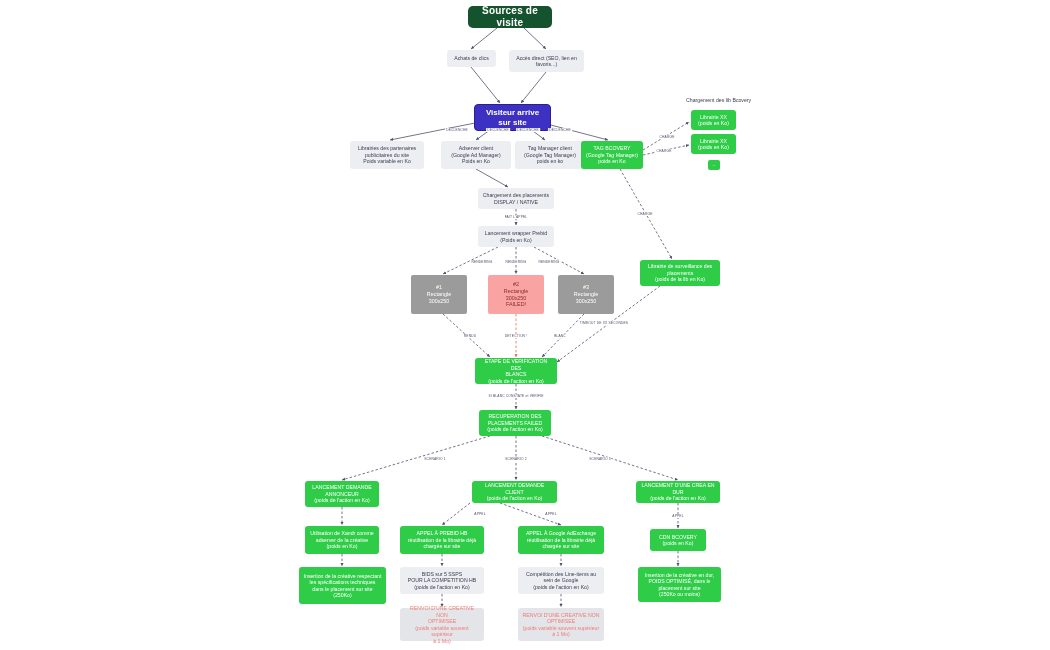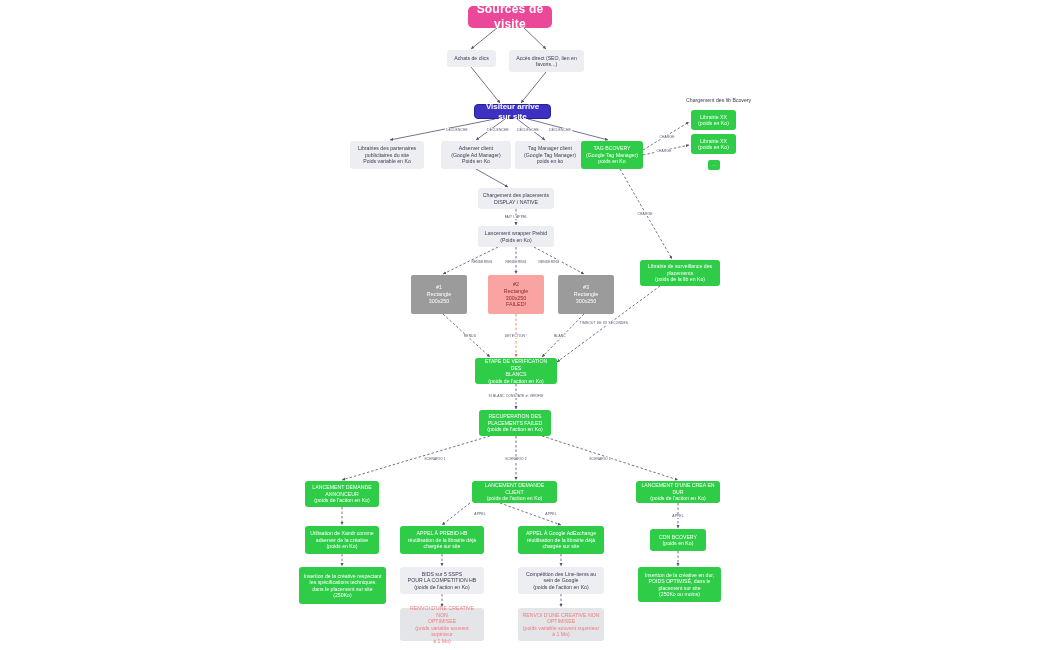--- a/index.html
+++ b/index.html
@@ -17,22 +17,22 @@
     position:absolute;
     box-sizing:border-box;
     display:flex;align-items:center;justify-content:center;
     text-align:center;
     border-radius:3px;
     line-height:1.25;
     padding:3px 4px;
     white-space:pre-line;
   }
   .n-title{
-    background:#ec4899;color:#ffffff;
-    font-weight:bold;font-size:12px;
+    background:#14532d;color:#ffffff;
+    font-weight:bold;font-size:10px;
     border-radius:5px;
     letter-spacing:.2px;
   }
   .n-blue{
     background:#3d31c4;color:#ffffff;
     font-weight:bold;font-size:8px;
     border:1px solid #2a2092;
     border-radius:4px;
   }
   .n-grey{
@@ -127,21 +127,21 @@
       <line x1="442" y1="554" x2="442" y2="566" stroke="#50506e" stroke-width="0.8" stroke-dasharray="2.5,2" marker-end="url(#ah)"></line>
       <line x1="561" y1="554" x2="561" y2="566" stroke="#50506e" stroke-width="0.8" stroke-dasharray="2.5,2" marker-end="url(#ah)"></line>
       <line x1="678" y1="551" x2="678" y2="566" stroke="#50506e" stroke-width="0.8" stroke-dasharray="2.5,2" marker-end="url(#ah)"></line>
       <line x1="442" y1="594" x2="442" y2="607" stroke="#50506e" stroke-width="0.8" stroke-dasharray="2.5,2" marker-end="url(#ah)"></line>
       <line x1="561" y1="594" x2="561" y2="607" stroke="#50506e" stroke-width="0.8" stroke-dasharray="2.5,2" marker-end="url(#ah)"></line>
     </svg>
 <div class="node n-title" style="left: 468px; top: 6px; width: 84px; height: 22px;"><span>Sources de visite</span></div>
     <div class="node n-grey" style="left: 447px; top: 50px; width: 49px; height: 17px;"><span>Achats de clics</span></div>
     <div class="node n-grey" style="left: 509px; top: 50px; width: 75px; height: 22px;"><span>Accès direct (SEO, lien en
 favoris...)</span></div>
-    <div class="node n-blue" style="left: 474px; top: 104px; width: 77px; height: 15px;"><span>Visiteur arrive sur site</span></div>
+    <div class="node n-blue" style="left: 474px; top: 104px; width: 77px; height: 27px;"><span>Visiteur arrive sur site</span></div>
     <div class="node n-grey" style="left: 350px; top: 141px; width: 74px; height: 28px;"><span>Librairies des partenaires
 publicitaires du site
 Poids variable en Ko</span></div>
     <div class="node n-grey" style="left: 441px; top: 141px; width: 70px; height: 28px;"><span>Adserver client
 (Google Ad Manager)
 Poids en Ko</span></div>
     <div class="node n-grey" style="left: 515px; top: 141px; width: 70px; height: 28px;"><span>Tag Manager client
 (Google Tag Manager)
 poids en ko</span></div>
     <div class="node n-green" style="left: 581px; top: 141px; width: 62px; height: 28px;"><span>TAG BCOVERY

